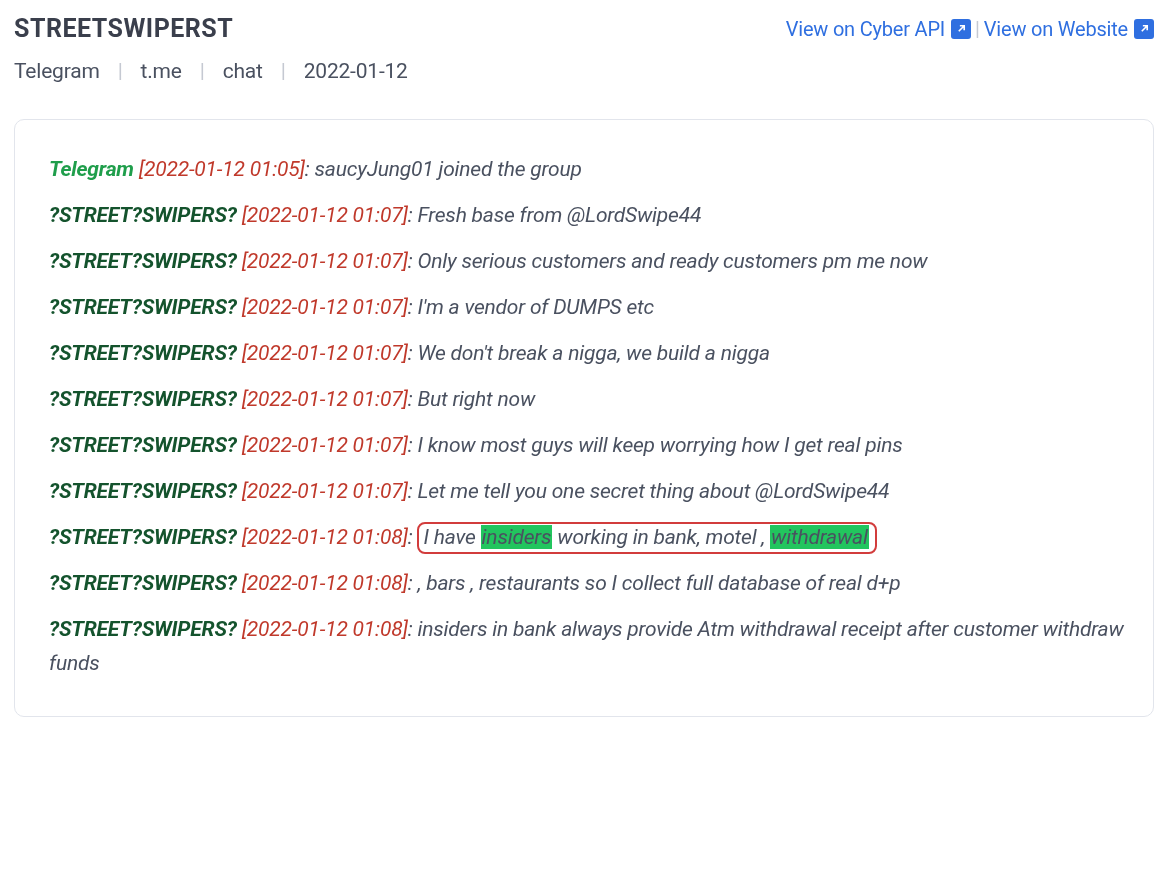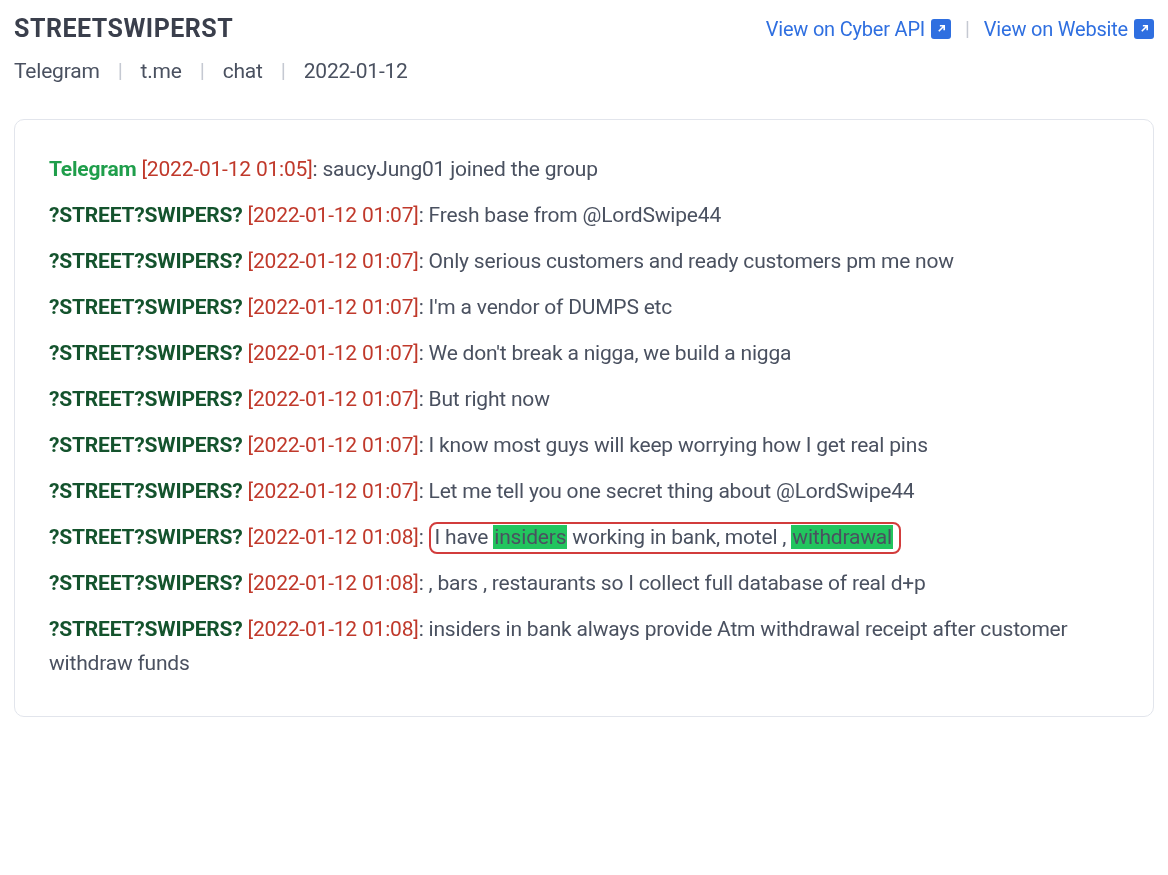--- a/index.html
+++ b/index.html
@@ -17,21 +17,21 @@
   justify-content: space-between;
   align-items: center;
   padding-left: 0;
 }
 .title {
   font-weight: 700;
   font-size: 25px;
   color: #3a3f4c;
   letter-spacing: 0.5px;
 }
-.actions { display: flex; align-items: center; gap: 14px; margin-top: 0; }
+.actions { display: flex; align-items: center; gap: 4px; margin-top: 0; }
 .action-link {
   color: #2f6fe0;
   text-decoration: none;
   font-size: 20px;
   display: inline-flex;
   align-items: center;
   gap: 6px;
 }
 .ext-icon {
   display: inline-flex;
@@ -49,20 +49,21 @@
   display: flex;
   gap: 18px;
   align-items: center;
 }
 .meta-sep { color: #c5c9d2; }
 .panel {
   margin-top: 36px;
   border: 1px solid #e2e5ec;
   border-radius: 10px;
   padding: 32px 16px 24px 34px;
+  font-style: italic;
 }
 .msg {
   line-height: 1.62;
   margin-bottom: 12px;
   color: #4a5160;
 }
 .user-sys { color: #1f9e4b; font-weight: 700; }
 .user-grp { color: #14532d; font-weight: 700; }
 .ts { color: #c0392b; }
 .colon { color: #4a5160; }

